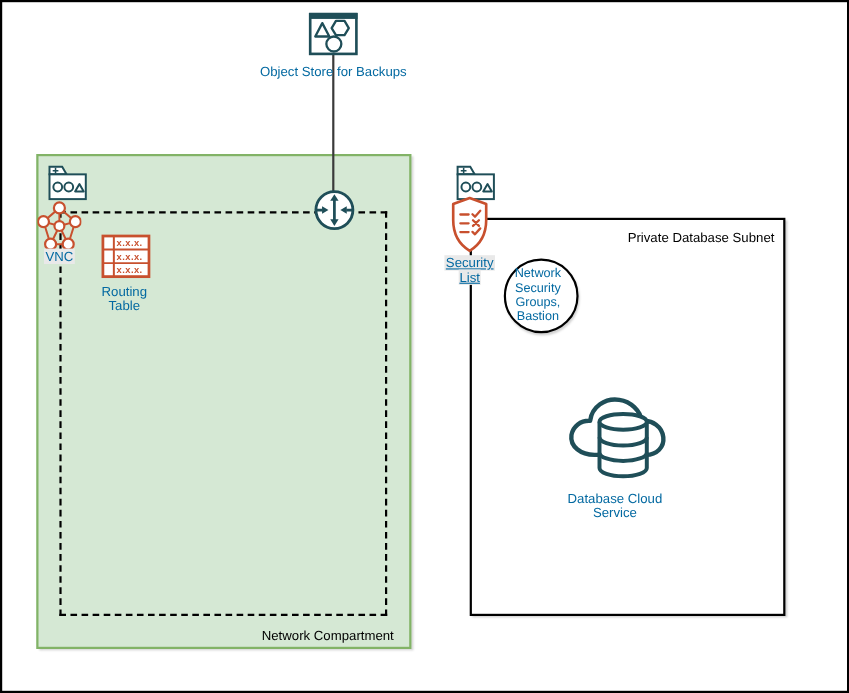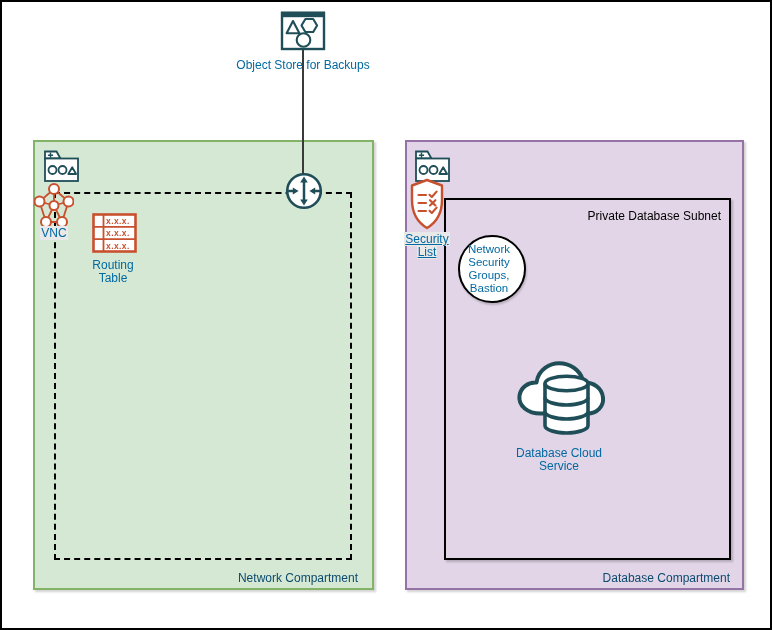--- a/index.html
+++ b/index.html
@@ -2,42 +2,39 @@
 <html><head>
 <meta charset="utf-8">
 <style>
   html,body{margin:0;padding:0;background:#fff;font-family:"Liberation Sans",sans-serif;}
   .frame{position:relative;width:772px;height:630px;border:2px solid #000;box-sizing:border-box;background:#fff;overflow:hidden;}
   .abs{position:absolute;}
   .lbl{font-size:12px;color:#0369a1;line-height:13px;text-align:center;}
   .compartment{position:absolute;box-sizing:border-box;box-shadow:2px 2px 2px rgba(0,0,0,0.18);}
   .compartment.green{left:31px;top:138px;width:341px;height:450px;background:#D5E8D4;border:2px solid #82B366;}
   .compartment.purple{left:403px;top:138px;width:339px;height:450px;background:#E1D5E7;border:2px solid #9673A6;}
-  .comp-label{position:absolute;right:14px;bottom:3px;font-size:12px;color:#0c4a6e;}
+  .comp-label{position:absolute;right:14px;bottom:3px;font-size:12px;color:#000000;}
   .subnet-dashed{position:absolute;left:52px;top:190px;width:298px;height:368px;border:2px dashed #000;box-sizing:border-box;}
-  .subnet-solid{position:absolute;left:442px;top:196px;width:287px;height:362px;border:2px solid #000;box-sizing:border-box;box-shadow:2px 2px 2px rgba(0,0,0,0.2);}
+  .subnet-solid{position:absolute;left:425px;top:196px;width:287px;height:362px;border:2px solid #000;box-sizing:border-box;box-shadow:2px 2px 2px rgba(0,0,0,0.2);}
   .subnet-solid .subnet-label{position:absolute;top:9px;right:8px;font-size:12px;color:#000;}
   .connector-v{position:absolute;left:300px;top:48px;width:2px;height:124px;background:#3a3a3a;}
   .tag{display:inline;background:#E9E9E9;padding:0 1px;box-decoration-break:clone;}
   .nsg-circle{position:absolute;left:456px;top:233px;width:68px;height:68px;border:2.6px solid #000;border-radius:50%;background:#fff;box-sizing:border-box;display:flex;align-items:center;box-shadow:1px 2px 2px rgba(0,0,0,0.18);}
   .nsg-circle .lbl{font-size:11.5px;line-height:13px;width:58px;}
   svg{display:block;}
 </style>
 </head>
 <body>
 
 <div class="frame">
 
   <div class="compartment green">
     <div class="comp-label">Network Compartment</div>
   </div>
 
-  <div class="compartment purple">
-    <div class="comp-label" style="right:12px;">Database Compartment</div>
-  </div>
 
   <div class="subnet-dashed"></div>
 
   <div class="subnet-solid">
     <div class="subnet-label">Private Database Subnet</div>
   </div>
 
   <div class="connector-v"></div>
 
   <div class="abs" style="left:278px;top:8px;">

